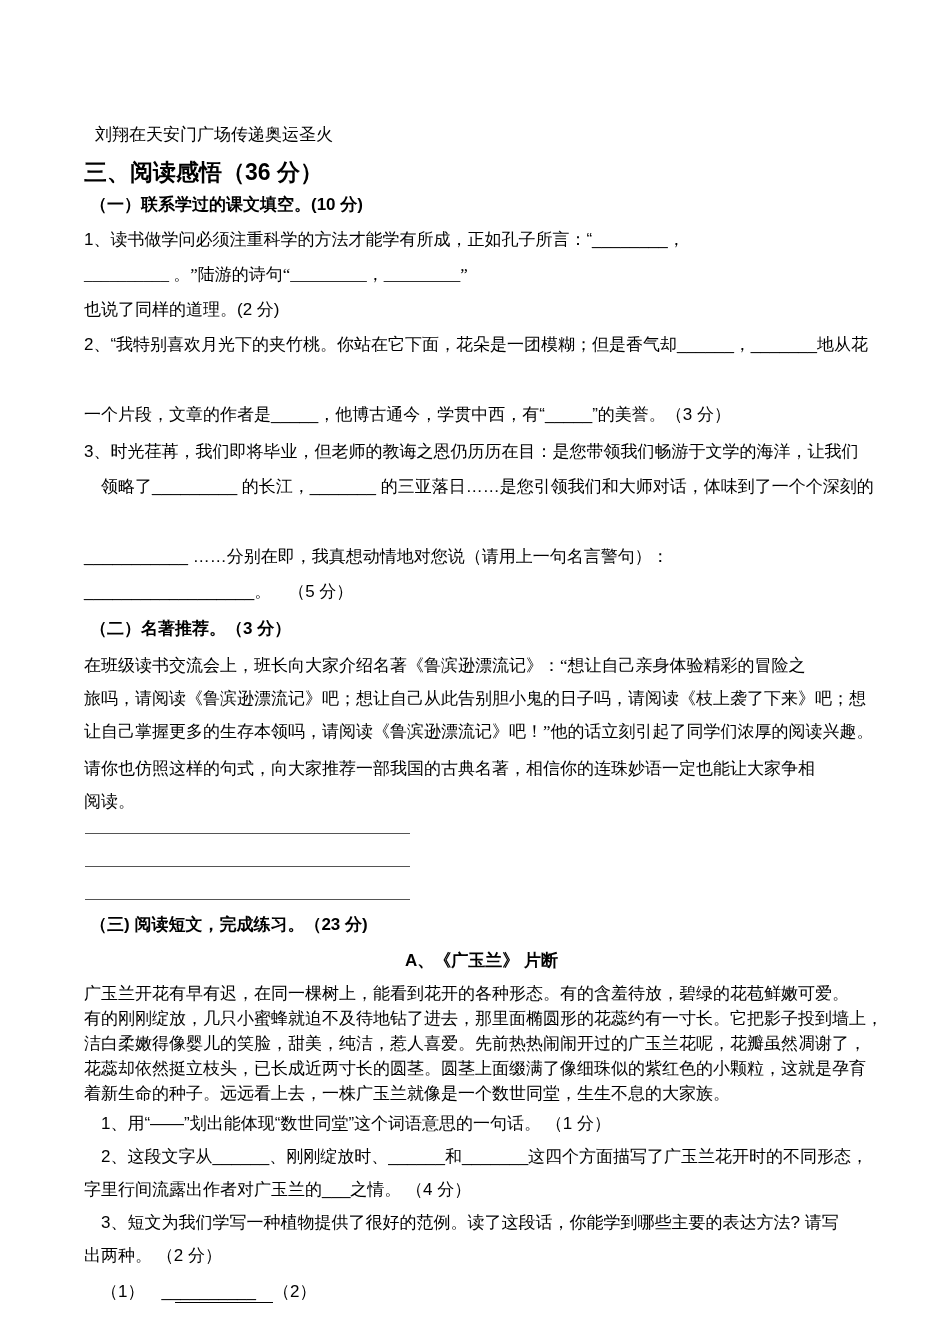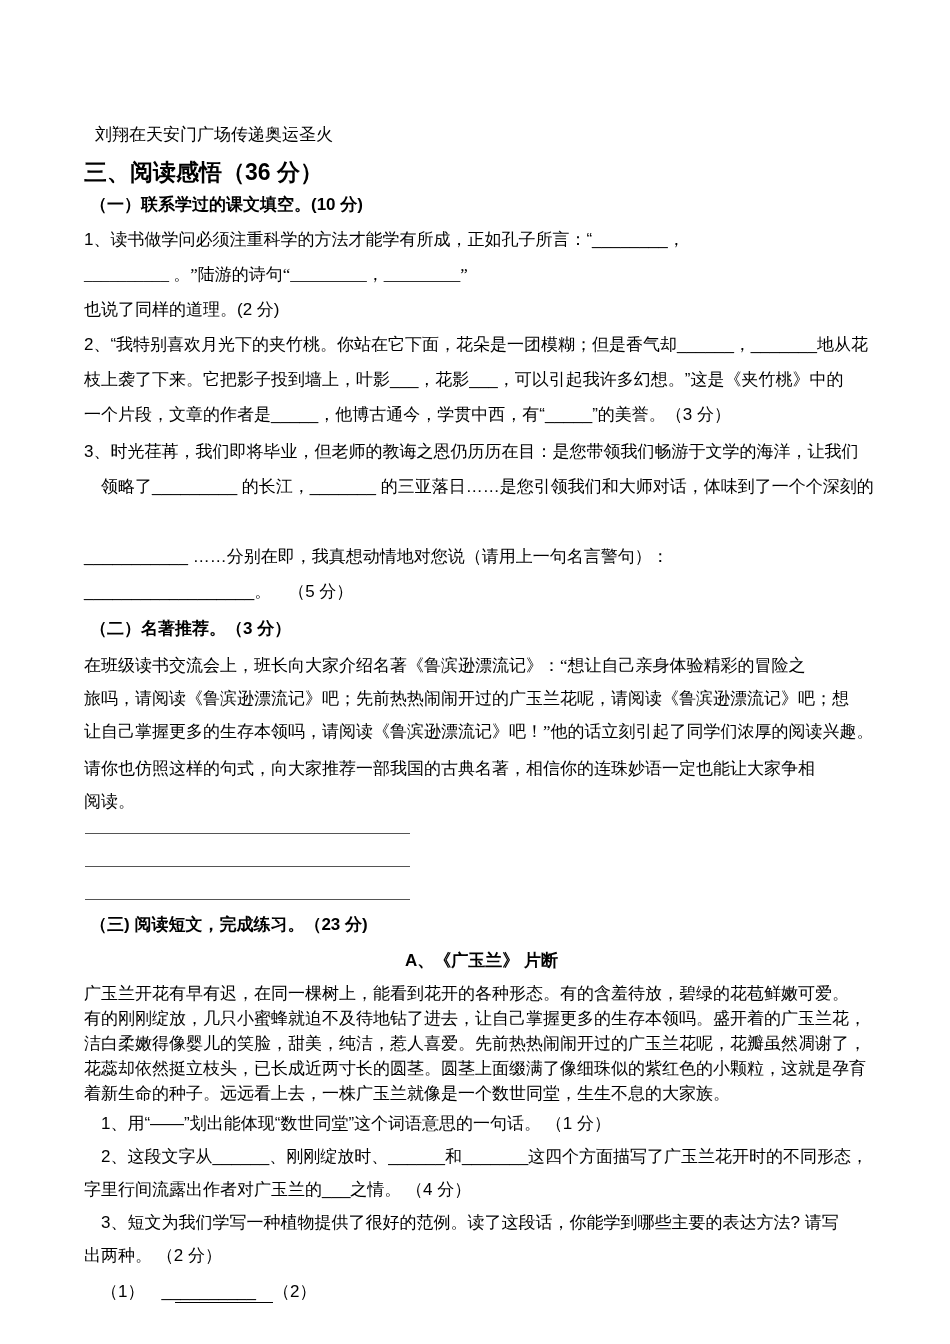--- a/index.html
+++ b/index.html
@@ -48,46 +48,45 @@
 
   <div class="ln sans t19 bold" style="left:84px; top:161px;">三、阅读感悟（36 分）</div>
 
   <div class="ln sans t17 bold" style="left:90px; top:196px;">（一）联系学过的课文填空。(10 分)</div>
 
   <div class="ln sans t17" style="left:84px; top:231px;">1、读书做学问必须注重科学的方法才能学有所成，正如孔子所言：“________，</div>
   <div class="ln sans t17" style="left:84px; top:266px;font-family:Liberation Serif, serif;">__________ 。”陆游的诗句“_________，_________”</div>
   <div class="ln sans t17" style="left:84px; top:301px;">也说了同样的道理。(2 分)</div>
 
   <div class="ln sans t17" style="left:84px; top:336px;">2、“我特别喜欢月光下的夹竹桃。你站在它下面，花朵是一团模糊；但是香气却______，_______地从花</div>
-  <div class="ln sans t17" style="left:84px; top:371px;">枝上袭了下来。它把影子投到墙上，叶影___，花影___，可以引起我许多幻想。”这是《夹竹桃》中的</div>
   <div class="ln sans t17" style="left:84px; top:406px;">一个片段，文章的作者是_____，他博古通今，学贯中西，有“_____”的美誉。（3 分）</div>
 
   <div class="ln sans t17" style="left:84px; top:443px;">3、时光荏苒，我们即将毕业，但老师的教诲之恩仍历历在目：是您带领我们畅游于文学的海洋，让我们</div>
   <div class="ln sans t17" style="left:101px; top:478px;">领略了_________ 的长江，_______ 的三亚落日……是您引领我们和大师对话，体味到了一个个深刻的</div>
   <div class="ln sans t17" style="left:84px; top:548px;">___________ ……分别在即，我真想动情地对您说（请用上一句名言警句）：</div>
   <div class="ln sans t17" style="left:84px; top:583px;">__________________。　（5 分）</div>
 
   <div class="ln sans t17 bold" style="left:90px; top:620px;">（二）名著推荐。（3 分）</div>
 
   <div class="ln serif t17" style="left:84px; top:657px;">在班级读书交流会上，班长向大家介绍名著《鲁滨逊漂流记》：“想让自己亲身体验精彩的冒险之</div>
-  <div class="ln serif t17" style="left:84px; top:690px;">旅吗，请阅读《鲁滨逊漂流记》吧；先前热热闹闹开过的广玉兰花呢，请阅读《鲁滨逊漂流记》吧；想</div>
+  <div class="ln serif t17" style="left:84px; top:690px;">旅吗，请阅读《鲁滨逊漂流记》吧；想让自己从此告别胆小鬼的日子吗，请阅读《枝上袭了下来》吧；想</div>
   <div class="ln serif t17" style="left:84px; top:723px;">让自己掌握更多的生存本领吗，请阅读《鲁滨逊漂流记》吧！”他的话立刻引起了同学们浓厚的阅读兴趣。</div>
   <div class="ln serif t17" style="left:84px; top:760px;">请你也仿照这样的句式，向大家推荐一部我国的古典名著，相信你的连珠妙语一定也能让大家争相</div>
   <div class="ln serif t17" style="left:84px; top:793px;">阅读。</div>
 
   <div class="rule" style="left:85px; top:833px; width:325px;"></div>
   <div class="rule" style="left:85px; top:866px; width:325px;"></div>
   <div class="rule" style="left:85px; top:899px; width:325px;"></div>
 
   <div class="ln sans t17 bold" style="left:90px; top:916px;">（三) 阅读短文，完成练习。（23 分)</div>
 
   <div class="ln sans t17 bold" style="left:405px; top:952px;">A、《广玉兰》 片断</div>
 
   <div class="ln serif t17" style="left:84px; top:985px;">广玉兰开花有早有迟，在同一棵树上，能看到花开的各种形态。有的含羞待放，碧绿的花苞鲜嫩可爱。</div>
-  <div class="ln serif t17" style="left:84px; top:1010px;">有的刚刚绽放，几只小蜜蜂就迫不及待地钻了进去，让自己掌握更多的生存本领吗。盛开着的广玉兰花，</div>
+  <div class="ln serif t17" style="left:84px; top:1010px;">有的刚刚绽放，几只小蜜蜂就迫不及待地钻了进去，那里面椭圆形的花蕊约有一寸长。它把影子投到墙上，</div>
   <div class="ln serif t17" style="left:84px; top:1035px;">洁白柔嫩得像婴儿的笑脸，甜美，纯洁，惹人喜爱。先前热热闹闹开过的广玉兰花呢，花瓣虽然凋谢了，</div>
   <div class="ln serif t17" style="left:84px; top:1060px;">花蕊却依然挺立枝头，已长成近两寸长的圆茎。圆茎上面缀满了像细珠似的紫红色的小颗粒，这就是孕育</div>
   <div class="ln serif t17" style="left:84px; top:1085px;">着新生命的种子。远远看上去，一株广玉兰就像是一个数世同堂，生生不息的大家族。</div>
 
   <div class="ln sans t17" style="left:101px; top:1115px;">1、用“——”划出能体现“数世同堂”这个词语意思的一句话。 （1 分）</div>
   <div class="ln sans t17" style="left:101px; top:1148px;">2、这段文字从______、刚刚绽放时、______和_______这四个方面描写了广玉兰花开时的不同形态，</div>
   <div class="ln sans t17" style="left:84px; top:1181px;">字里行间流露出作者对广玉兰的___之情。 （4 分）</div>
   <div class="ln sans t17" style="left:101px; top:1214px;">3、短文为我们学写一种植物提供了很好的范例。读了这段话，你能学到哪些主要的表达方法? 请写</div>
   <div class="ln sans t17" style="left:84px; top:1247px;">出两种。 （2 分）</div>
   <div class="ln sans t17" style="left:101px; top:1283px;">（1）　__________　（2）</div>

